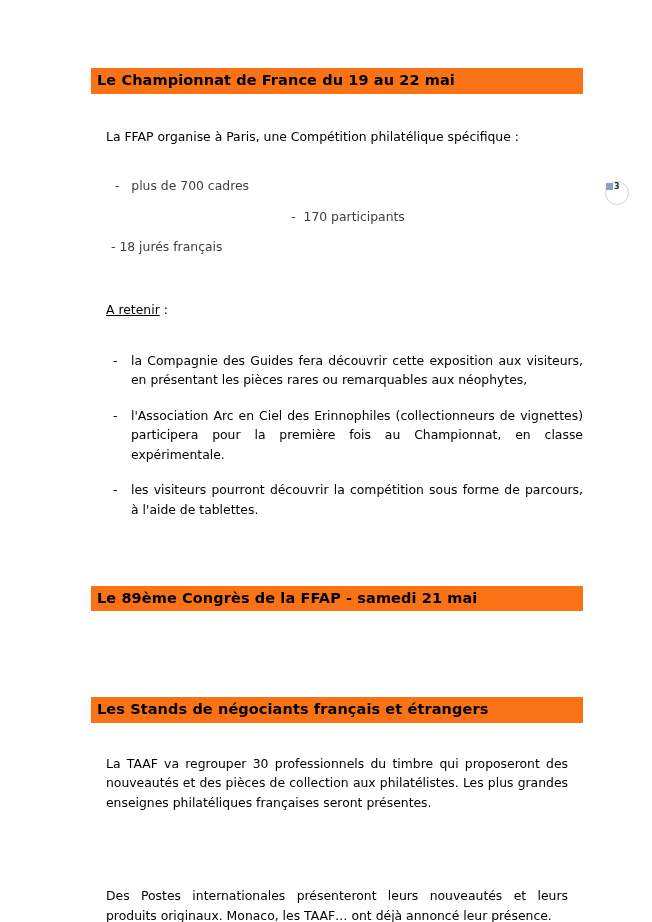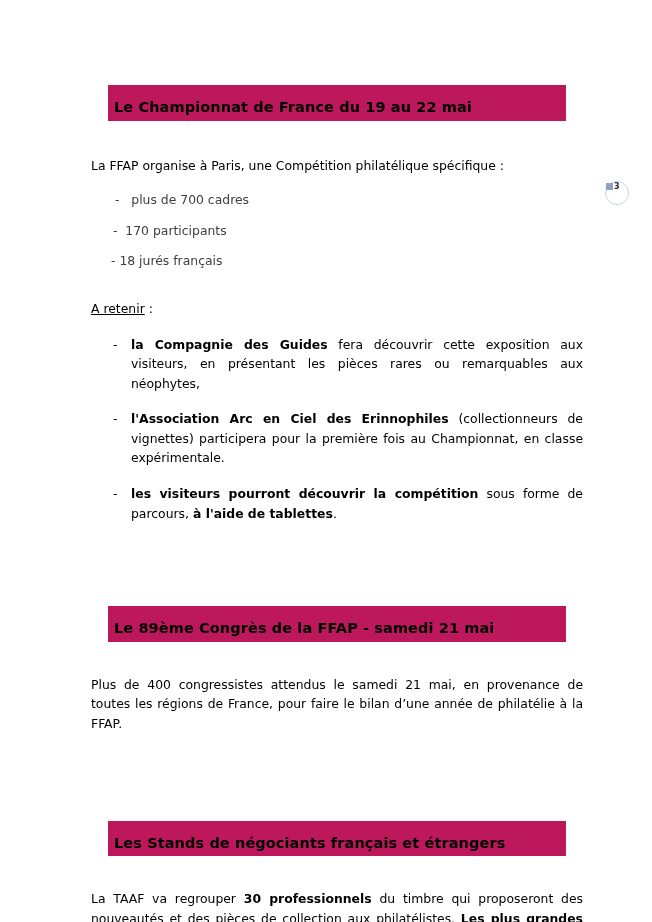--- a/index.html
+++ b/index.html
@@ -24,77 +24,77 @@
 
   .content {
     position: absolute;
     left: 91px;
     top: 68px;
     width: 492px;
   }
 
   
   .section-heading {
-    background: #be185d;
+    background: #f97316;
     font-size: 14.5px;
     font-weight: bold;
     line-height: 1.0;
-    padding: 15px 0 6px 6px;
+    padding: 5px 0 6px 6px;
     letter-spacing: 0.1px;
-    margin: 17px;
+    margin: 0;
     color: #000;
   }
 
   
   .para {
     font-size: 12.4px;
     line-height: 1.58;
-    margin: 0;
+    margin: 15px;
     text-align: justify;
     color: #000;
   }
   .para.nojust { text-align: left; }
 
   .spacer-12 { height: 12px; }
   .spacer-16 { height: 16px; }
   .spacer-18 { height: 18px; }
   .spacer-22 { height: 22px; }
   .spacer-26 { height: 26px; }
   .spacer-44 { height: 44px; }
 
   
   .dash-row {
     font-size: 12.4px;
     line-height: 1.5;
     white-space: pre;
     color: #404040;
   }
   .dash-row.i0 { padding-left: 24px; }
-  .dash-row.i1 { padding-left: 22px; }
+  .dash-row.i1 { padding-left: 22px; text-align: center; }
   .dash-row.i2 { padding-left: 20px; }
   .dash-row.i3 { padding-left: 18px; }
 
   
   .hang-item {
     position: relative;
     padding-left: 40px;
     font-size: 12.4px;
     line-height: 1.58;
     text-align: justify;
     margin: 0;
     color: #000;
   }
   .hang-item .dash {
     position: absolute;
     left: 22px;
     top: 0;
   }
 
   .underline { text-decoration: underline; }
-  b, .b { font-weight: bold; }
+  b, .b { font-weight: normal; }
 
   
   .badge {
     position: absolute;
     left: 605px;
     top: 181px;
     width: 22px;
     height: 22px;
     border: 1px solid #c9d3e0;
     border-radius: 50%;
@@ -161,21 +161,20 @@
 
     <p class="hang-item"><span class="dash">-</span><b>les visiteurs pourront découvrir la compétition</b><span> sous forme de parcours, </span><b>à l'aide de tablettes</b><span>.</span></p>
 
     <div class="spacer-44"></div>
     <div class="spacer-22"></div>
 
     <h2 class="section-heading">Le 89ème Congrès de la FFAP - samedi 21 mai</h2>
 
     <div class="spacer-16"></div>
 
-    <p class="para">Plus de 400 congressistes attendus le samedi 21 mai, en provenance de toutes les régions de France, pour faire le bilan d’une année de philatélie à la FFAP.</p>
 
     <div class="spacer-44"></div>
     <div class="spacer-26"></div>
 
     <h2 class="section-heading">Les Stands de négociants français et étrangers</h2>
 
     <div class="spacer-16"></div>
 
     <p class="para"><span>La TAAF va regrouper </span><b>30 professionnels</b><span> du timbre qui proposeront des nouveautés et des pièces de collection aux philatélistes.  </span><b>Les plus grandes enseignes philatéliques françaises seront présentes.</b></p>
 

